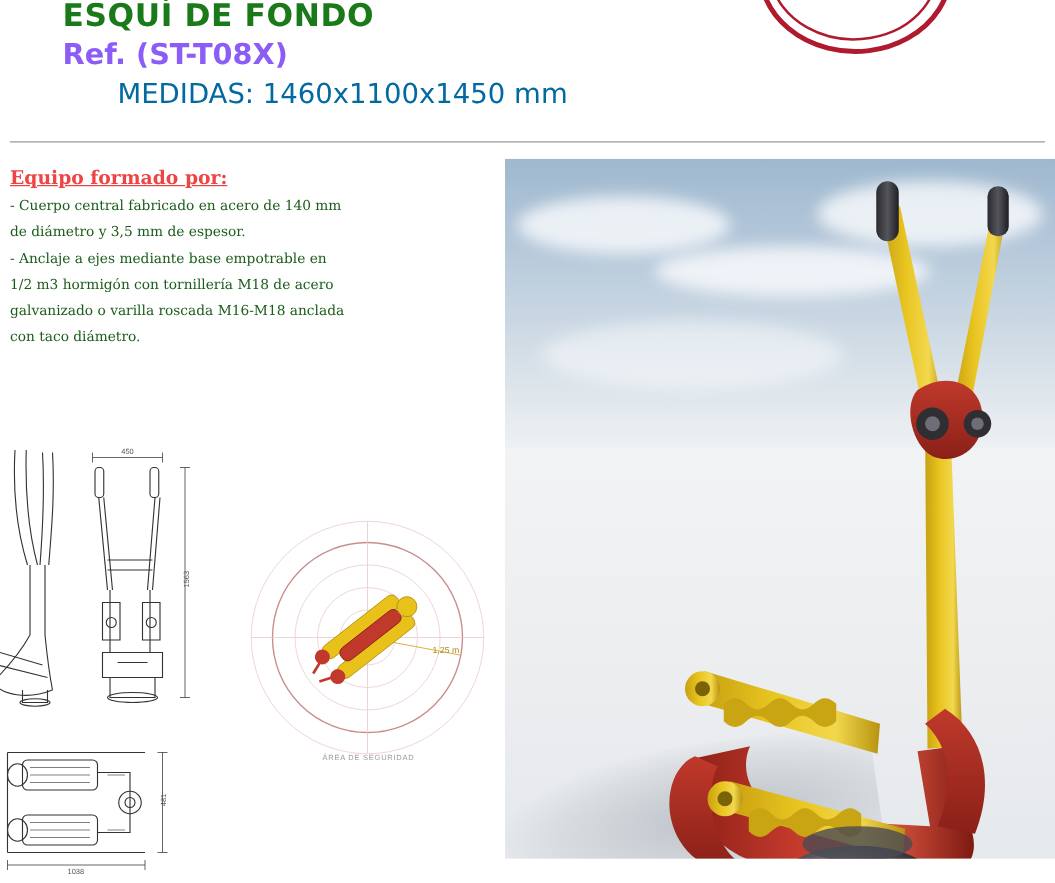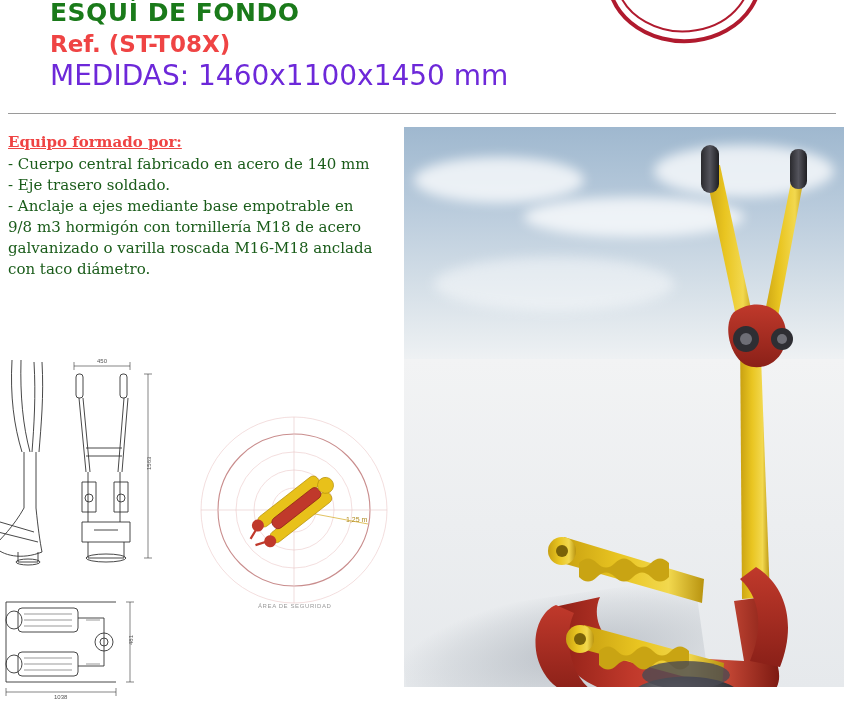--- a/index.html
+++ b/index.html
@@ -33,32 +33,33 @@
     font-size: 25px;
     color: #1a7a1a;
     letter-spacing: 0.5px;
     line-height: 30px;
     white-space: nowrap;
   }
   .title-line2 {
     font-family: "DejaVu Sans", sans-serif;
     font-weight: bold;
     font-size: 23px;
-    color: #ef4444;
+    color: #8b5cf6;
     line-height: 29px;
     white-space: nowrap;
     margin-top: 2px;
   }
   .title-line3 {
     font-family: "DejaVu Sans", sans-serif;
-    font-size: 28px;
-    color: #6d28d9;
+    font-size: 22px;
+    color: #0369a1;
     line-height: 28px;
     white-space: nowrap;
     margin-top: 3px;
+    margin-left: 44px;
   }
 
   
   #logo {
     position: absolute;
     right: 0;
     top: -58px;
     width: 180px;
     height: 130px;
     overflow: hidden;
@@ -84,21 +85,21 @@
   #desc-heading {
     font-family: "DejaVu Serif", serif;
     font-weight: bold;
     font-size: 15px;
     color: #ef4444;
     text-decoration: underline;
     margin-bottom: 3px;
   }
   .desc-line {
     font-family: "DejaVu Serif", serif;
-    font-size: 15px;
+    font-size: 11px;
     color: #1a5c1a;
     line-height: 21px;
     white-space: pre-wrap;
   }
 
   
   #photo {
     position: absolute;
     left: 404px;
     top: 127px;
@@ -181,23 +182,23 @@
       <path d="M 126 10 L 140 10 L 140 16 L 148 16 L 136 28 L 126 28 Z" fill="#ffffff"></path>
     </svg>
   </div>
 
   <div id="header-rule"></div>
 </div>
 
 <div id="description">
   <div id="desc-heading">Equipo formado por:</div>
   <div class="desc-line">- Cuerpo central fabricado en acero de 140 mm</div>
-  <div class="desc-line">- Eje trasero soldado.</div>
+  <div class="desc-line">de diámetro y 3,5 mm de espesor.</div>
   <div class="desc-line">- Anclaje a ejes mediante base empotrable en</div>
-  <div class="desc-line">9/8 m3 hormigón con tornillería M18 de acero</div>
+  <div class="desc-line">1/2 m3 hormigón con tornillería M18 de acero</div>
   <div class="desc-line">galvanizado o varilla roscada M16-M18 anclada</div>
   <div class="desc-line">con taco diámetro.</div>
 </div>
 
 <div id="photo">
   <div id="sky"></div>
   <div class="cloud" style="left:10px;  top:30px;  width:170px; height:46px;"></div>
   <div class="cloud" style="left:120px; top:70px;  width:220px; height:40px;"></div>
   <div class="cloud" style="left:250px; top:18px;  width:180px; height:52px;"></div>
   <div class="cloud" style="left:30px;  top:130px; width:240px; height:54px; opacity:.6;"></div>

